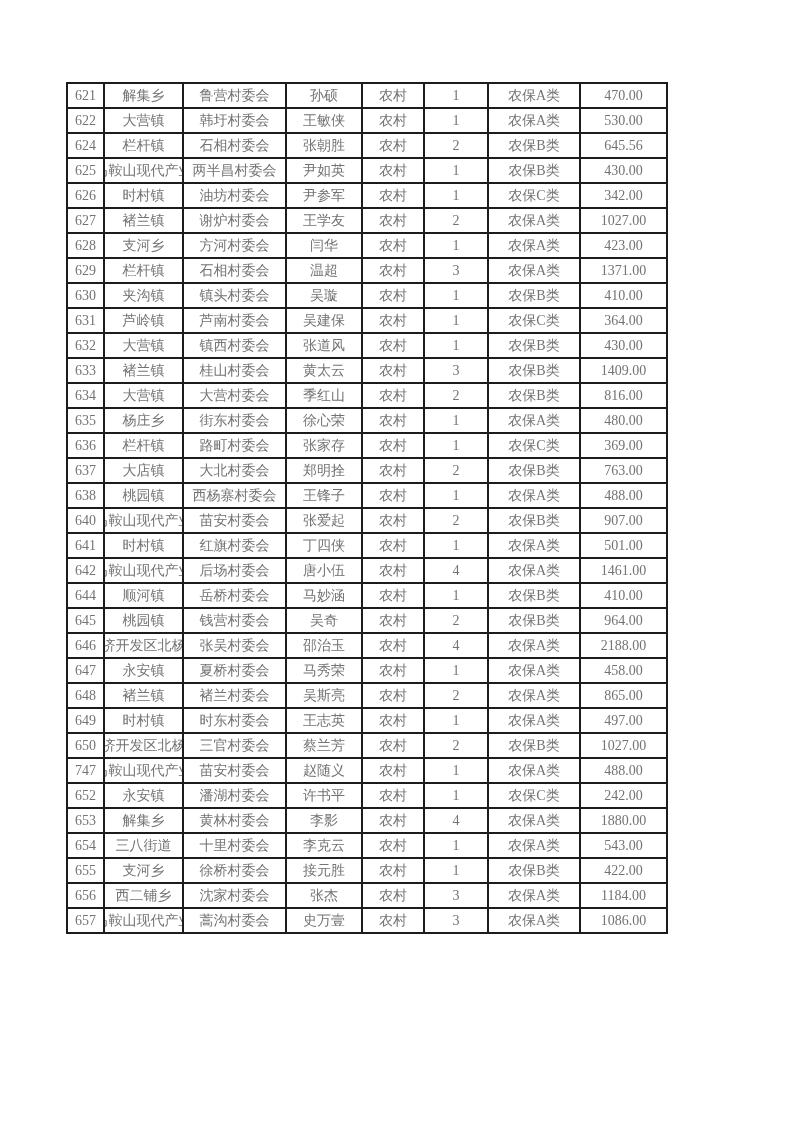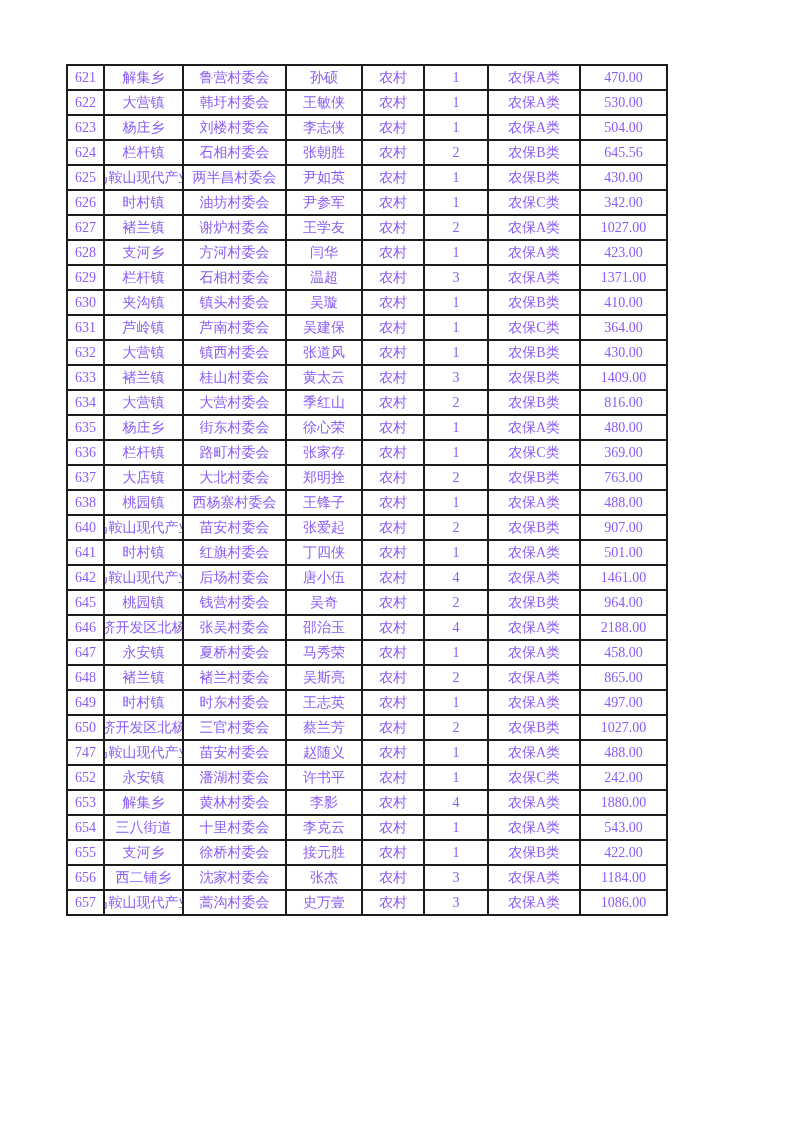--- a/index.html
+++ b/index.html
@@ -15,26 +15,26 @@
   .sheet {
     position: relative;
     width: 793px;
     height: 1122px;
     background: #ffffff;
     overflow: hidden;
   }
   table.data-table {
     position: absolute;
     left: 66px;
-    top: 64px;
+    top: 82px;
     width: 601px;
     border-collapse: collapse;
     table-layout: fixed;
     font-size: 14px;
-    color: #8b5cf6;
+    color: #737373;
   }
   table.data-table td {
     border: 2px solid #1c1c1c;
     padding: 0;
     height: 23px;
     overflow: hidden;
   }
   
   .cw {
     display: flex;
@@ -117,510 +117,510 @@
           </td>
           <td>
             <div class="cw">农保A类</div>
           </td>
           <td>
             <div class="cw">530.00</div>
           </td>
         </tr>
         <tr>
           <td>
-            <div class="cw">623</div>
+            <div class="cw">624</div>
+          </td>
+          <td>
+            <div class="cw">栏杆镇</div>
+          </td>
+          <td>
+            <div class="cw">石相村委会</div>
+          </td>
+          <td>
+            <div class="cw">张朝胜</div>
+          </td>
+          <td>
+            <div class="cw">农村</div>
+          </td>
+          <td>
+            <div class="cw">2</div>
+          </td>
+          <td>
+            <div class="cw">农保B类</div>
+          </td>
+          <td>
+            <div class="cw">645.56</div>
+          </td>
+        </tr>
+        <tr>
+          <td>
+            <div class="cw">625</div>
+          </td>
+          <td>
+            <div class="cw">马鞍山现代产业</div>
+          </td>
+          <td>
+            <div class="cw">两半昌村委会</div>
+          </td>
+          <td>
+            <div class="cw">尹如英</div>
+          </td>
+          <td>
+            <div class="cw">农村</div>
+          </td>
+          <td>
+            <div class="cw">1</div>
+          </td>
+          <td>
+            <div class="cw">农保B类</div>
+          </td>
+          <td>
+            <div class="cw">430.00</div>
+          </td>
+        </tr>
+        <tr>
+          <td>
+            <div class="cw">626</div>
+          </td>
+          <td>
+            <div class="cw">时村镇</div>
+          </td>
+          <td>
+            <div class="cw">油坊村委会</div>
+          </td>
+          <td>
+            <div class="cw">尹参军</div>
+          </td>
+          <td>
+            <div class="cw">农村</div>
+          </td>
+          <td>
+            <div class="cw">1</div>
+          </td>
+          <td>
+            <div class="cw">农保C类</div>
+          </td>
+          <td>
+            <div class="cw">342.00</div>
+          </td>
+        </tr>
+        <tr>
+          <td>
+            <div class="cw">627</div>
+          </td>
+          <td>
+            <div class="cw">褚兰镇</div>
+          </td>
+          <td>
+            <div class="cw">谢炉村委会</div>
+          </td>
+          <td>
+            <div class="cw">王学友</div>
+          </td>
+          <td>
+            <div class="cw">农村</div>
+          </td>
+          <td>
+            <div class="cw">2</div>
+          </td>
+          <td>
+            <div class="cw">农保A类</div>
+          </td>
+          <td>
+            <div class="cw">1027.00</div>
+          </td>
+        </tr>
+        <tr>
+          <td>
+            <div class="cw">628</div>
+          </td>
+          <td>
+            <div class="cw">支河乡</div>
+          </td>
+          <td>
+            <div class="cw">方河村委会</div>
+          </td>
+          <td>
+            <div class="cw">闫华</div>
+          </td>
+          <td>
+            <div class="cw">农村</div>
+          </td>
+          <td>
+            <div class="cw">1</div>
+          </td>
+          <td>
+            <div class="cw">农保A类</div>
+          </td>
+          <td>
+            <div class="cw">423.00</div>
+          </td>
+        </tr>
+        <tr>
+          <td>
+            <div class="cw">629</div>
+          </td>
+          <td>
+            <div class="cw">栏杆镇</div>
+          </td>
+          <td>
+            <div class="cw">石相村委会</div>
+          </td>
+          <td>
+            <div class="cw">温超</div>
+          </td>
+          <td>
+            <div class="cw">农村</div>
+          </td>
+          <td>
+            <div class="cw">3</div>
+          </td>
+          <td>
+            <div class="cw">农保A类</div>
+          </td>
+          <td>
+            <div class="cw">1371.00</div>
+          </td>
+        </tr>
+        <tr>
+          <td>
+            <div class="cw">630</div>
+          </td>
+          <td>
+            <div class="cw">夹沟镇</div>
+          </td>
+          <td>
+            <div class="cw">镇头村委会</div>
+          </td>
+          <td>
+            <div class="cw">吴璇</div>
+          </td>
+          <td>
+            <div class="cw">农村</div>
+          </td>
+          <td>
+            <div class="cw">1</div>
+          </td>
+          <td>
+            <div class="cw">农保B类</div>
+          </td>
+          <td>
+            <div class="cw">410.00</div>
+          </td>
+        </tr>
+        <tr>
+          <td>
+            <div class="cw">631</div>
+          </td>
+          <td>
+            <div class="cw">芦岭镇</div>
+          </td>
+          <td>
+            <div class="cw">芦南村委会</div>
+          </td>
+          <td>
+            <div class="cw">吴建保</div>
+          </td>
+          <td>
+            <div class="cw">农村</div>
+          </td>
+          <td>
+            <div class="cw">1</div>
+          </td>
+          <td>
+            <div class="cw">农保C类</div>
+          </td>
+          <td>
+            <div class="cw">364.00</div>
+          </td>
+        </tr>
+        <tr>
+          <td>
+            <div class="cw">632</div>
+          </td>
+          <td>
+            <div class="cw">大营镇</div>
+          </td>
+          <td>
+            <div class="cw">镇西村委会</div>
+          </td>
+          <td>
+            <div class="cw">张道风</div>
+          </td>
+          <td>
+            <div class="cw">农村</div>
+          </td>
+          <td>
+            <div class="cw">1</div>
+          </td>
+          <td>
+            <div class="cw">农保B类</div>
+          </td>
+          <td>
+            <div class="cw">430.00</div>
+          </td>
+        </tr>
+        <tr>
+          <td>
+            <div class="cw">633</div>
+          </td>
+          <td>
+            <div class="cw">褚兰镇</div>
+          </td>
+          <td>
+            <div class="cw">桂山村委会</div>
+          </td>
+          <td>
+            <div class="cw">黄太云</div>
+          </td>
+          <td>
+            <div class="cw">农村</div>
+          </td>
+          <td>
+            <div class="cw">3</div>
+          </td>
+          <td>
+            <div class="cw">农保B类</div>
+          </td>
+          <td>
+            <div class="cw">1409.00</div>
+          </td>
+        </tr>
+        <tr>
+          <td>
+            <div class="cw">634</div>
+          </td>
+          <td>
+            <div class="cw">大营镇</div>
+          </td>
+          <td>
+            <div class="cw">大营村委会</div>
+          </td>
+          <td>
+            <div class="cw">季红山</div>
+          </td>
+          <td>
+            <div class="cw">农村</div>
+          </td>
+          <td>
+            <div class="cw">2</div>
+          </td>
+          <td>
+            <div class="cw">农保B类</div>
+          </td>
+          <td>
+            <div class="cw">816.00</div>
+          </td>
+        </tr>
+        <tr>
+          <td>
+            <div class="cw">635</div>
           </td>
           <td>
             <div class="cw">杨庄乡</div>
           </td>
           <td>
-            <div class="cw">刘楼村委会</div>
-          </td>
-          <td>
-            <div class="cw">李志侠</div>
-          </td>
-          <td>
-            <div class="cw">农村</div>
-          </td>
-          <td>
-            <div class="cw">1</div>
-          </td>
-          <td>
-            <div class="cw">农保A类</div>
-          </td>
-          <td>
-            <div class="cw">504.00</div>
-          </td>
-        </tr>
-        <tr>
-          <td>
-            <div class="cw">624</div>
+            <div class="cw">街东村委会</div>
+          </td>
+          <td>
+            <div class="cw">徐心荣</div>
+          </td>
+          <td>
+            <div class="cw">农村</div>
+          </td>
+          <td>
+            <div class="cw">1</div>
+          </td>
+          <td>
+            <div class="cw">农保A类</div>
+          </td>
+          <td>
+            <div class="cw">480.00</div>
+          </td>
+        </tr>
+        <tr>
+          <td>
+            <div class="cw">636</div>
           </td>
           <td>
             <div class="cw">栏杆镇</div>
           </td>
           <td>
-            <div class="cw">石相村委会</div>
-          </td>
-          <td>
-            <div class="cw">张朝胜</div>
+            <div class="cw">路町村委会</div>
+          </td>
+          <td>
+            <div class="cw">张家存</div>
+          </td>
+          <td>
+            <div class="cw">农村</div>
+          </td>
+          <td>
+            <div class="cw">1</div>
+          </td>
+          <td>
+            <div class="cw">农保C类</div>
+          </td>
+          <td>
+            <div class="cw">369.00</div>
+          </td>
+        </tr>
+        <tr>
+          <td>
+            <div class="cw">637</div>
+          </td>
+          <td>
+            <div class="cw">大店镇</div>
+          </td>
+          <td>
+            <div class="cw">大北村委会</div>
+          </td>
+          <td>
+            <div class="cw">郑明拴</div>
           </td>
           <td>
             <div class="cw">农村</div>
           </td>
           <td>
             <div class="cw">2</div>
           </td>
           <td>
             <div class="cw">农保B类</div>
           </td>
           <td>
-            <div class="cw">645.56</div>
-          </td>
-        </tr>
-        <tr>
-          <td>
-            <div class="cw">625</div>
+            <div class="cw">763.00</div>
+          </td>
+        </tr>
+        <tr>
+          <td>
+            <div class="cw">638</div>
+          </td>
+          <td>
+            <div class="cw">桃园镇</div>
+          </td>
+          <td>
+            <div class="cw">西杨寨村委会</div>
+          </td>
+          <td>
+            <div class="cw">王锋子</div>
+          </td>
+          <td>
+            <div class="cw">农村</div>
+          </td>
+          <td>
+            <div class="cw">1</div>
+          </td>
+          <td>
+            <div class="cw">农保A类</div>
+          </td>
+          <td>
+            <div class="cw">488.00</div>
+          </td>
+        </tr>
+        <tr>
+          <td>
+            <div class="cw">640</div>
           </td>
           <td>
             <div class="cw">马鞍山现代产业</div>
           </td>
           <td>
-            <div class="cw">两半昌村委会</div>
-          </td>
-          <td>
-            <div class="cw">尹如英</div>
-          </td>
-          <td>
-            <div class="cw">农村</div>
-          </td>
-          <td>
-            <div class="cw">1</div>
-          </td>
-          <td>
-            <div class="cw">农保B类</div>
-          </td>
-          <td>
-            <div class="cw">430.00</div>
-          </td>
-        </tr>
-        <tr>
-          <td>
-            <div class="cw">626</div>
+            <div class="cw">苗安村委会</div>
+          </td>
+          <td>
+            <div class="cw">张爱起</div>
+          </td>
+          <td>
+            <div class="cw">农村</div>
+          </td>
+          <td>
+            <div class="cw">2</div>
+          </td>
+          <td>
+            <div class="cw">农保B类</div>
+          </td>
+          <td>
+            <div class="cw">907.00</div>
+          </td>
+        </tr>
+        <tr>
+          <td>
+            <div class="cw">641</div>
           </td>
           <td>
             <div class="cw">时村镇</div>
           </td>
           <td>
-            <div class="cw">油坊村委会</div>
-          </td>
-          <td>
-            <div class="cw">尹参军</div>
-          </td>
-          <td>
-            <div class="cw">农村</div>
-          </td>
-          <td>
-            <div class="cw">1</div>
-          </td>
-          <td>
-            <div class="cw">农保C类</div>
-          </td>
-          <td>
-            <div class="cw">342.00</div>
-          </td>
-        </tr>
-        <tr>
-          <td>
-            <div class="cw">627</div>
-          </td>
-          <td>
-            <div class="cw">褚兰镇</div>
-          </td>
-          <td>
-            <div class="cw">谢炉村委会</div>
-          </td>
-          <td>
-            <div class="cw">王学友</div>
-          </td>
-          <td>
-            <div class="cw">农村</div>
-          </td>
-          <td>
-            <div class="cw">2</div>
-          </td>
-          <td>
-            <div class="cw">农保A类</div>
-          </td>
-          <td>
-            <div class="cw">1027.00</div>
-          </td>
-        </tr>
-        <tr>
-          <td>
-            <div class="cw">628</div>
-          </td>
-          <td>
-            <div class="cw">支河乡</div>
-          </td>
-          <td>
-            <div class="cw">方河村委会</div>
-          </td>
-          <td>
-            <div class="cw">闫华</div>
-          </td>
-          <td>
-            <div class="cw">农村</div>
-          </td>
-          <td>
-            <div class="cw">1</div>
-          </td>
-          <td>
-            <div class="cw">农保A类</div>
-          </td>
-          <td>
-            <div class="cw">423.00</div>
-          </td>
-        </tr>
-        <tr>
-          <td>
-            <div class="cw">629</div>
-          </td>
-          <td>
-            <div class="cw">栏杆镇</div>
-          </td>
-          <td>
-            <div class="cw">石相村委会</div>
-          </td>
-          <td>
-            <div class="cw">温超</div>
-          </td>
-          <td>
-            <div class="cw">农村</div>
-          </td>
-          <td>
-            <div class="cw">3</div>
-          </td>
-          <td>
-            <div class="cw">农保A类</div>
-          </td>
-          <td>
-            <div class="cw">1371.00</div>
-          </td>
-        </tr>
-        <tr>
-          <td>
-            <div class="cw">630</div>
-          </td>
-          <td>
-            <div class="cw">夹沟镇</div>
-          </td>
-          <td>
-            <div class="cw">镇头村委会</div>
-          </td>
-          <td>
-            <div class="cw">吴璇</div>
+            <div class="cw">红旗村委会</div>
+          </td>
+          <td>
+            <div class="cw">丁四侠</div>
+          </td>
+          <td>
+            <div class="cw">农村</div>
+          </td>
+          <td>
+            <div class="cw">1</div>
+          </td>
+          <td>
+            <div class="cw">农保A类</div>
+          </td>
+          <td>
+            <div class="cw">501.00</div>
+          </td>
+        </tr>
+        <tr>
+          <td>
+            <div class="cw">642</div>
+          </td>
+          <td>
+            <div class="cw">马鞍山现代产业</div>
+          </td>
+          <td>
+            <div class="cw">后场村委会</div>
+          </td>
+          <td>
+            <div class="cw">唐小伍</div>
+          </td>
+          <td>
+            <div class="cw">农村</div>
+          </td>
+          <td>
+            <div class="cw">4</div>
+          </td>
+          <td>
+            <div class="cw">农保A类</div>
+          </td>
+          <td>
+            <div class="cw">1461.00</div>
+          </td>
+        </tr>
+        <tr>
+          <td>
+            <div class="cw">644</div>
+          </td>
+          <td>
+            <div class="cw">顺河镇</div>
+          </td>
+          <td>
+            <div class="cw">岳桥村委会</div>
+          </td>
+          <td>
+            <div class="cw">马妙涵</div>
           </td>
           <td>
             <div class="cw">农村</div>
           </td>
           <td>
             <div class="cw">1</div>
           </td>
           <td>
             <div class="cw">农保B类</div>
           </td>
           <td>
             <div class="cw">410.00</div>
-          </td>
-        </tr>
-        <tr>
-          <td>
-            <div class="cw">631</div>
-          </td>
-          <td>
-            <div class="cw">芦岭镇</div>
-          </td>
-          <td>
-            <div class="cw">芦南村委会</div>
-          </td>
-          <td>
-            <div class="cw">吴建保</div>
-          </td>
-          <td>
-            <div class="cw">农村</div>
-          </td>
-          <td>
-            <div class="cw">1</div>
-          </td>
-          <td>
-            <div class="cw">农保C类</div>
-          </td>
-          <td>
-            <div class="cw">364.00</div>
-          </td>
-        </tr>
-        <tr>
-          <td>
-            <div class="cw">632</div>
-          </td>
-          <td>
-            <div class="cw">大营镇</div>
-          </td>
-          <td>
-            <div class="cw">镇西村委会</div>
-          </td>
-          <td>
-            <div class="cw">张道风</div>
-          </td>
-          <td>
-            <div class="cw">农村</div>
-          </td>
-          <td>
-            <div class="cw">1</div>
-          </td>
-          <td>
-            <div class="cw">农保B类</div>
-          </td>
-          <td>
-            <div class="cw">430.00</div>
-          </td>
-        </tr>
-        <tr>
-          <td>
-            <div class="cw">633</div>
-          </td>
-          <td>
-            <div class="cw">褚兰镇</div>
-          </td>
-          <td>
-            <div class="cw">桂山村委会</div>
-          </td>
-          <td>
-            <div class="cw">黄太云</div>
-          </td>
-          <td>
-            <div class="cw">农村</div>
-          </td>
-          <td>
-            <div class="cw">3</div>
-          </td>
-          <td>
-            <div class="cw">农保B类</div>
-          </td>
-          <td>
-            <div class="cw">1409.00</div>
-          </td>
-        </tr>
-        <tr>
-          <td>
-            <div class="cw">634</div>
-          </td>
-          <td>
-            <div class="cw">大营镇</div>
-          </td>
-          <td>
-            <div class="cw">大营村委会</div>
-          </td>
-          <td>
-            <div class="cw">季红山</div>
-          </td>
-          <td>
-            <div class="cw">农村</div>
-          </td>
-          <td>
-            <div class="cw">2</div>
-          </td>
-          <td>
-            <div class="cw">农保B类</div>
-          </td>
-          <td>
-            <div class="cw">816.00</div>
-          </td>
-        </tr>
-        <tr>
-          <td>
-            <div class="cw">635</div>
-          </td>
-          <td>
-            <div class="cw">杨庄乡</div>
-          </td>
-          <td>
-            <div class="cw">街东村委会</div>
-          </td>
-          <td>
-            <div class="cw">徐心荣</div>
-          </td>
-          <td>
-            <div class="cw">农村</div>
-          </td>
-          <td>
-            <div class="cw">1</div>
-          </td>
-          <td>
-            <div class="cw">农保A类</div>
-          </td>
-          <td>
-            <div class="cw">480.00</div>
-          </td>
-        </tr>
-        <tr>
-          <td>
-            <div class="cw">636</div>
-          </td>
-          <td>
-            <div class="cw">栏杆镇</div>
-          </td>
-          <td>
-            <div class="cw">路町村委会</div>
-          </td>
-          <td>
-            <div class="cw">张家存</div>
-          </td>
-          <td>
-            <div class="cw">农村</div>
-          </td>
-          <td>
-            <div class="cw">1</div>
-          </td>
-          <td>
-            <div class="cw">农保C类</div>
-          </td>
-          <td>
-            <div class="cw">369.00</div>
-          </td>
-        </tr>
-        <tr>
-          <td>
-            <div class="cw">637</div>
-          </td>
-          <td>
-            <div class="cw">大店镇</div>
-          </td>
-          <td>
-            <div class="cw">大北村委会</div>
-          </td>
-          <td>
-            <div class="cw">郑明拴</div>
-          </td>
-          <td>
-            <div class="cw">农村</div>
-          </td>
-          <td>
-            <div class="cw">2</div>
-          </td>
-          <td>
-            <div class="cw">农保B类</div>
-          </td>
-          <td>
-            <div class="cw">763.00</div>
-          </td>
-        </tr>
-        <tr>
-          <td>
-            <div class="cw">638</div>
-          </td>
-          <td>
-            <div class="cw">桃园镇</div>
-          </td>
-          <td>
-            <div class="cw">西杨寨村委会</div>
-          </td>
-          <td>
-            <div class="cw">王锋子</div>
-          </td>
-          <td>
-            <div class="cw">农村</div>
-          </td>
-          <td>
-            <div class="cw">1</div>
-          </td>
-          <td>
-            <div class="cw">农保A类</div>
-          </td>
-          <td>
-            <div class="cw">488.00</div>
-          </td>
-        </tr>
-        <tr>
-          <td>
-            <div class="cw">640</div>
-          </td>
-          <td>
-            <div class="cw">马鞍山现代产业</div>
-          </td>
-          <td>
-            <div class="cw">苗安村委会</div>
-          </td>
-          <td>
-            <div class="cw">张爱起</div>
-          </td>
-          <td>
-            <div class="cw">农村</div>
-          </td>
-          <td>
-            <div class="cw">2</div>
-          </td>
-          <td>
-            <div class="cw">农保B类</div>
-          </td>
-          <td>
-            <div class="cw">907.00</div>
-          </td>
-        </tr>
-        <tr>
-          <td>
-            <div class="cw">641</div>
-          </td>
-          <td>
-            <div class="cw">时村镇</div>
-          </td>
-          <td>
-            <div class="cw">红旗村委会</div>
-          </td>
-          <td>
-            <div class="cw">丁四侠</div>
-          </td>
-          <td>
-            <div class="cw">农村</div>
-          </td>
-          <td>
-            <div class="cw">1</div>
-          </td>
-          <td>
-            <div class="cw">农保A类</div>
-          </td>
-          <td>
-            <div class="cw">501.00</div>
-          </td>
-        </tr>
-        <tr>
-          <td>
-            <div class="cw">642</div>
-          </td>
-          <td>
-            <div class="cw">马鞍山现代产业</div>
-          </td>
-          <td>
-            <div class="cw">后场村委会</div>
-          </td>
-          <td>
-            <div class="cw">唐小伍</div>
-          </td>
-          <td>
-            <div class="cw">农村</div>
-          </td>
-          <td>
-            <div class="cw">4</div>
-          </td>
-          <td>
-            <div class="cw">农保A类</div>
-          </td>
-          <td>
-            <div class="cw">1461.00</div>
           </td>
         </tr>
         <tr>
           <td>
             <div class="cw">645</div>
           </td>
           <td>
             <div class="cw">桃园镇</div>
           </td>
           <td>

